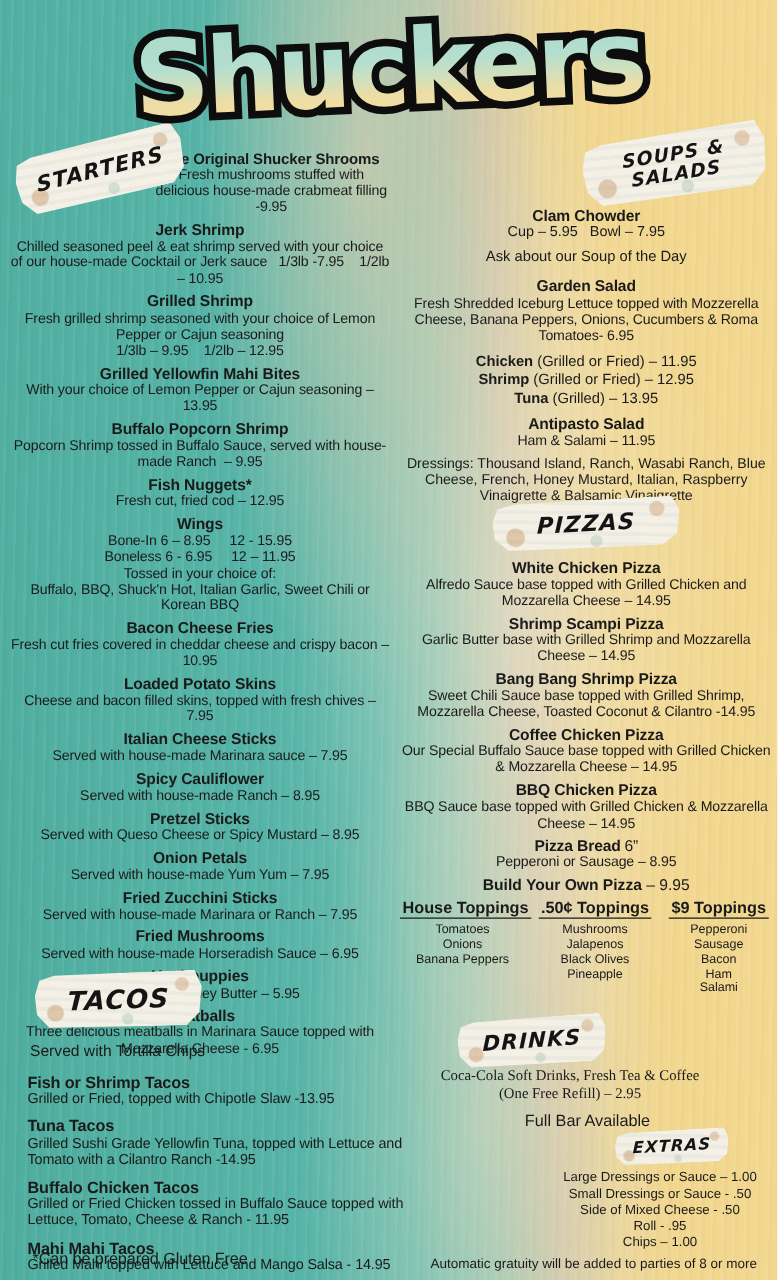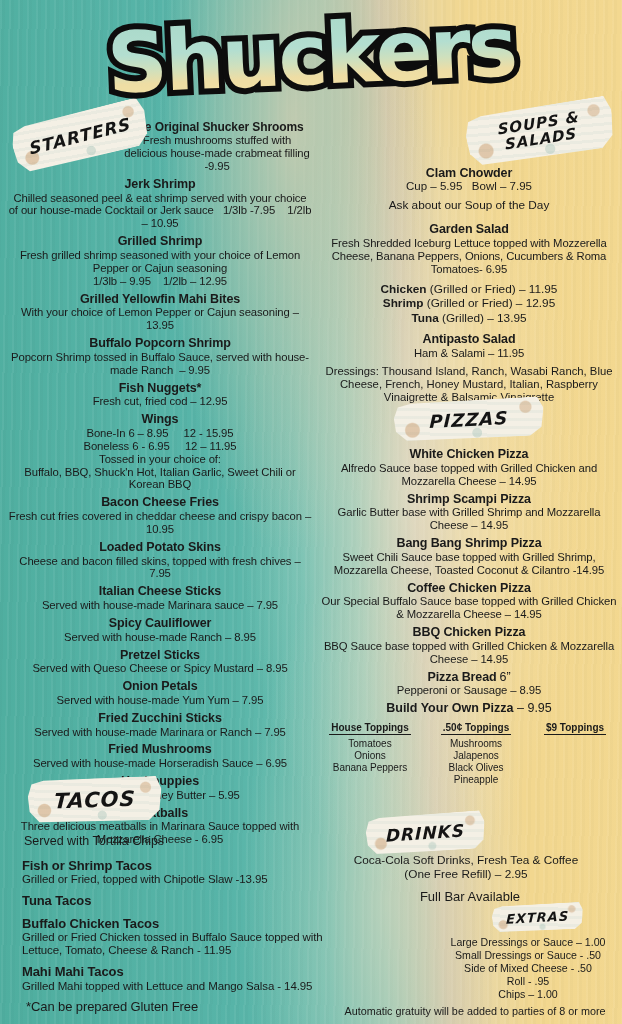--- a/index.html
+++ b/index.html
@@ -64,24 +64,24 @@
   .soup-of-day { margin:6px 0 10px; font-size:11.8px; }
   .proteins { margin:6px 0 6px; font-size:11.8px; line-height:1.25; }
   .dressings { margin-top:6px; font-size:11.3px; line-height:1.14; }
 
   .pizzas { position:absolute; left:320px; top:400px; width:298px; text-align:center; z-index:1; }
   .pb-size { font-weight:normal; margin-left:3px; }
   .byo { font-size:12.5px; margin:4px 0 2px; }
   .toppings { display:flex; width:100%; margin-top:2px; }
   .tcol { text-align:center; }
   .tcol1 { width:100px; } .tcol2 { width:112px; } .tcol3 { width:86px; }
-  .tcol-h { display:inline-block; font-size:10px; font-weight:bold; border-bottom:1.6px solid #1a1a1a; padding:0 2px 1px; margin-bottom:3px; white-space:nowrap; }
+  .tcol-h { display:inline-block; font-size:13px; font-weight:bold; border-bottom:1.6px solid #1a1a1a; padding:0 2px 1px; margin-bottom:3px; white-space:nowrap; }
   .tcol-list { font-size:10px; line-height:1.18; white-space:pre-line; }
 
-  .drinks-text { position:absolute; left:318px; top:853px; width:296px; text-align:center; font-size:11.8px; line-height:1.2; white-space:pre-line; }
+  .drinks-text { position:absolute; left:308px; top:853px; width:296px; text-align:center; font-size:11.8px; line-height:1.2; white-space:pre-line;font-family:Liberation Serif, serif; }
   .fullbar { position:absolute; left:322px; top:889px; width:296px; text-align:center; font-size:13px; }
   .extras-list { position:absolute; left:430px; top:936px; width:196px; text-align:center; font-size:10.6px; line-height:1.22; white-space:pre-line; }
 
   .foot-gluten { position:absolute; left:26px; top:999px; font-size:13px; letter-spacing:-0.1px; }
   .foot-gratuity { position:absolute; left:330px; top:1005px; width:290px; text-align:center; font-size:10.8px; }
 </style>
 </head>
 <body>
 
 <div class="page">
@@ -175,20 +175,21 @@
     <div class="badge b-tacos">
       <span class="bt">TACOS</span>
     </div>
     <div class="tacos-note">Served with Tortilla Chips</div>
     <div class="taco-item">
       <div class="mi-name">Fish or Shrimp Tacos</div>
       <div class="mi-desc">Grilled or Fried, topped with Chipotle Slaw -13.95</div>
     </div>
     <div class="taco-item">
       <div class="mi-name">Tuna Tacos</div>
+      <div class="mi-desc">Grilled Sushi Grade Yellowfin Tuna, topped with Lettuce and Tomato with a Cilantro Ranch -14.95</div>
     </div>
     <div class="taco-item">
       <div class="mi-name">Buffalo Chicken Tacos</div>
       <div class="mi-desc">Grilled or Fried Chicken tossed in Buffalo Sauce topped with Lettuce, Tomato, Cheese &amp; Ranch - 11.95</div>
     </div>
     <div class="taco-item">
       <div class="mi-name">Mahi Mahi Tacos</div>
       <div class="mi-desc">Grilled Mahi topped with Lettuce and Mango Salsa - 14.95</div>
     </div>
   </div>
@@ -259,20 +260,25 @@
       </div>
       <div class="tcol tcol2">
         <span class="tcol-h">.50¢ Toppings</span>
         <div class="tcol-list">Mushrooms
 Jalapenos
 Black Olives
 Pineapple</div>
       </div>
       <div class="tcol tcol3">
         <span class="tcol-h">$9 Toppings</span>
+        <div class="tcol-list">Pepperoni
+Sausage
+Bacon
+Ham
+Salami</div>
       </div>
     </div>
   </div>
 
   <div class="badge b-drinks">
     <span class="bt">DRINKS</span>
   </div>
   <div class="drinks-text">Coca-Cola Soft Drinks, Fresh Tea &amp; Coffee
 (One Free Refill) – 2.95</div>
   <div class="fullbar">Full Bar Available</div>

